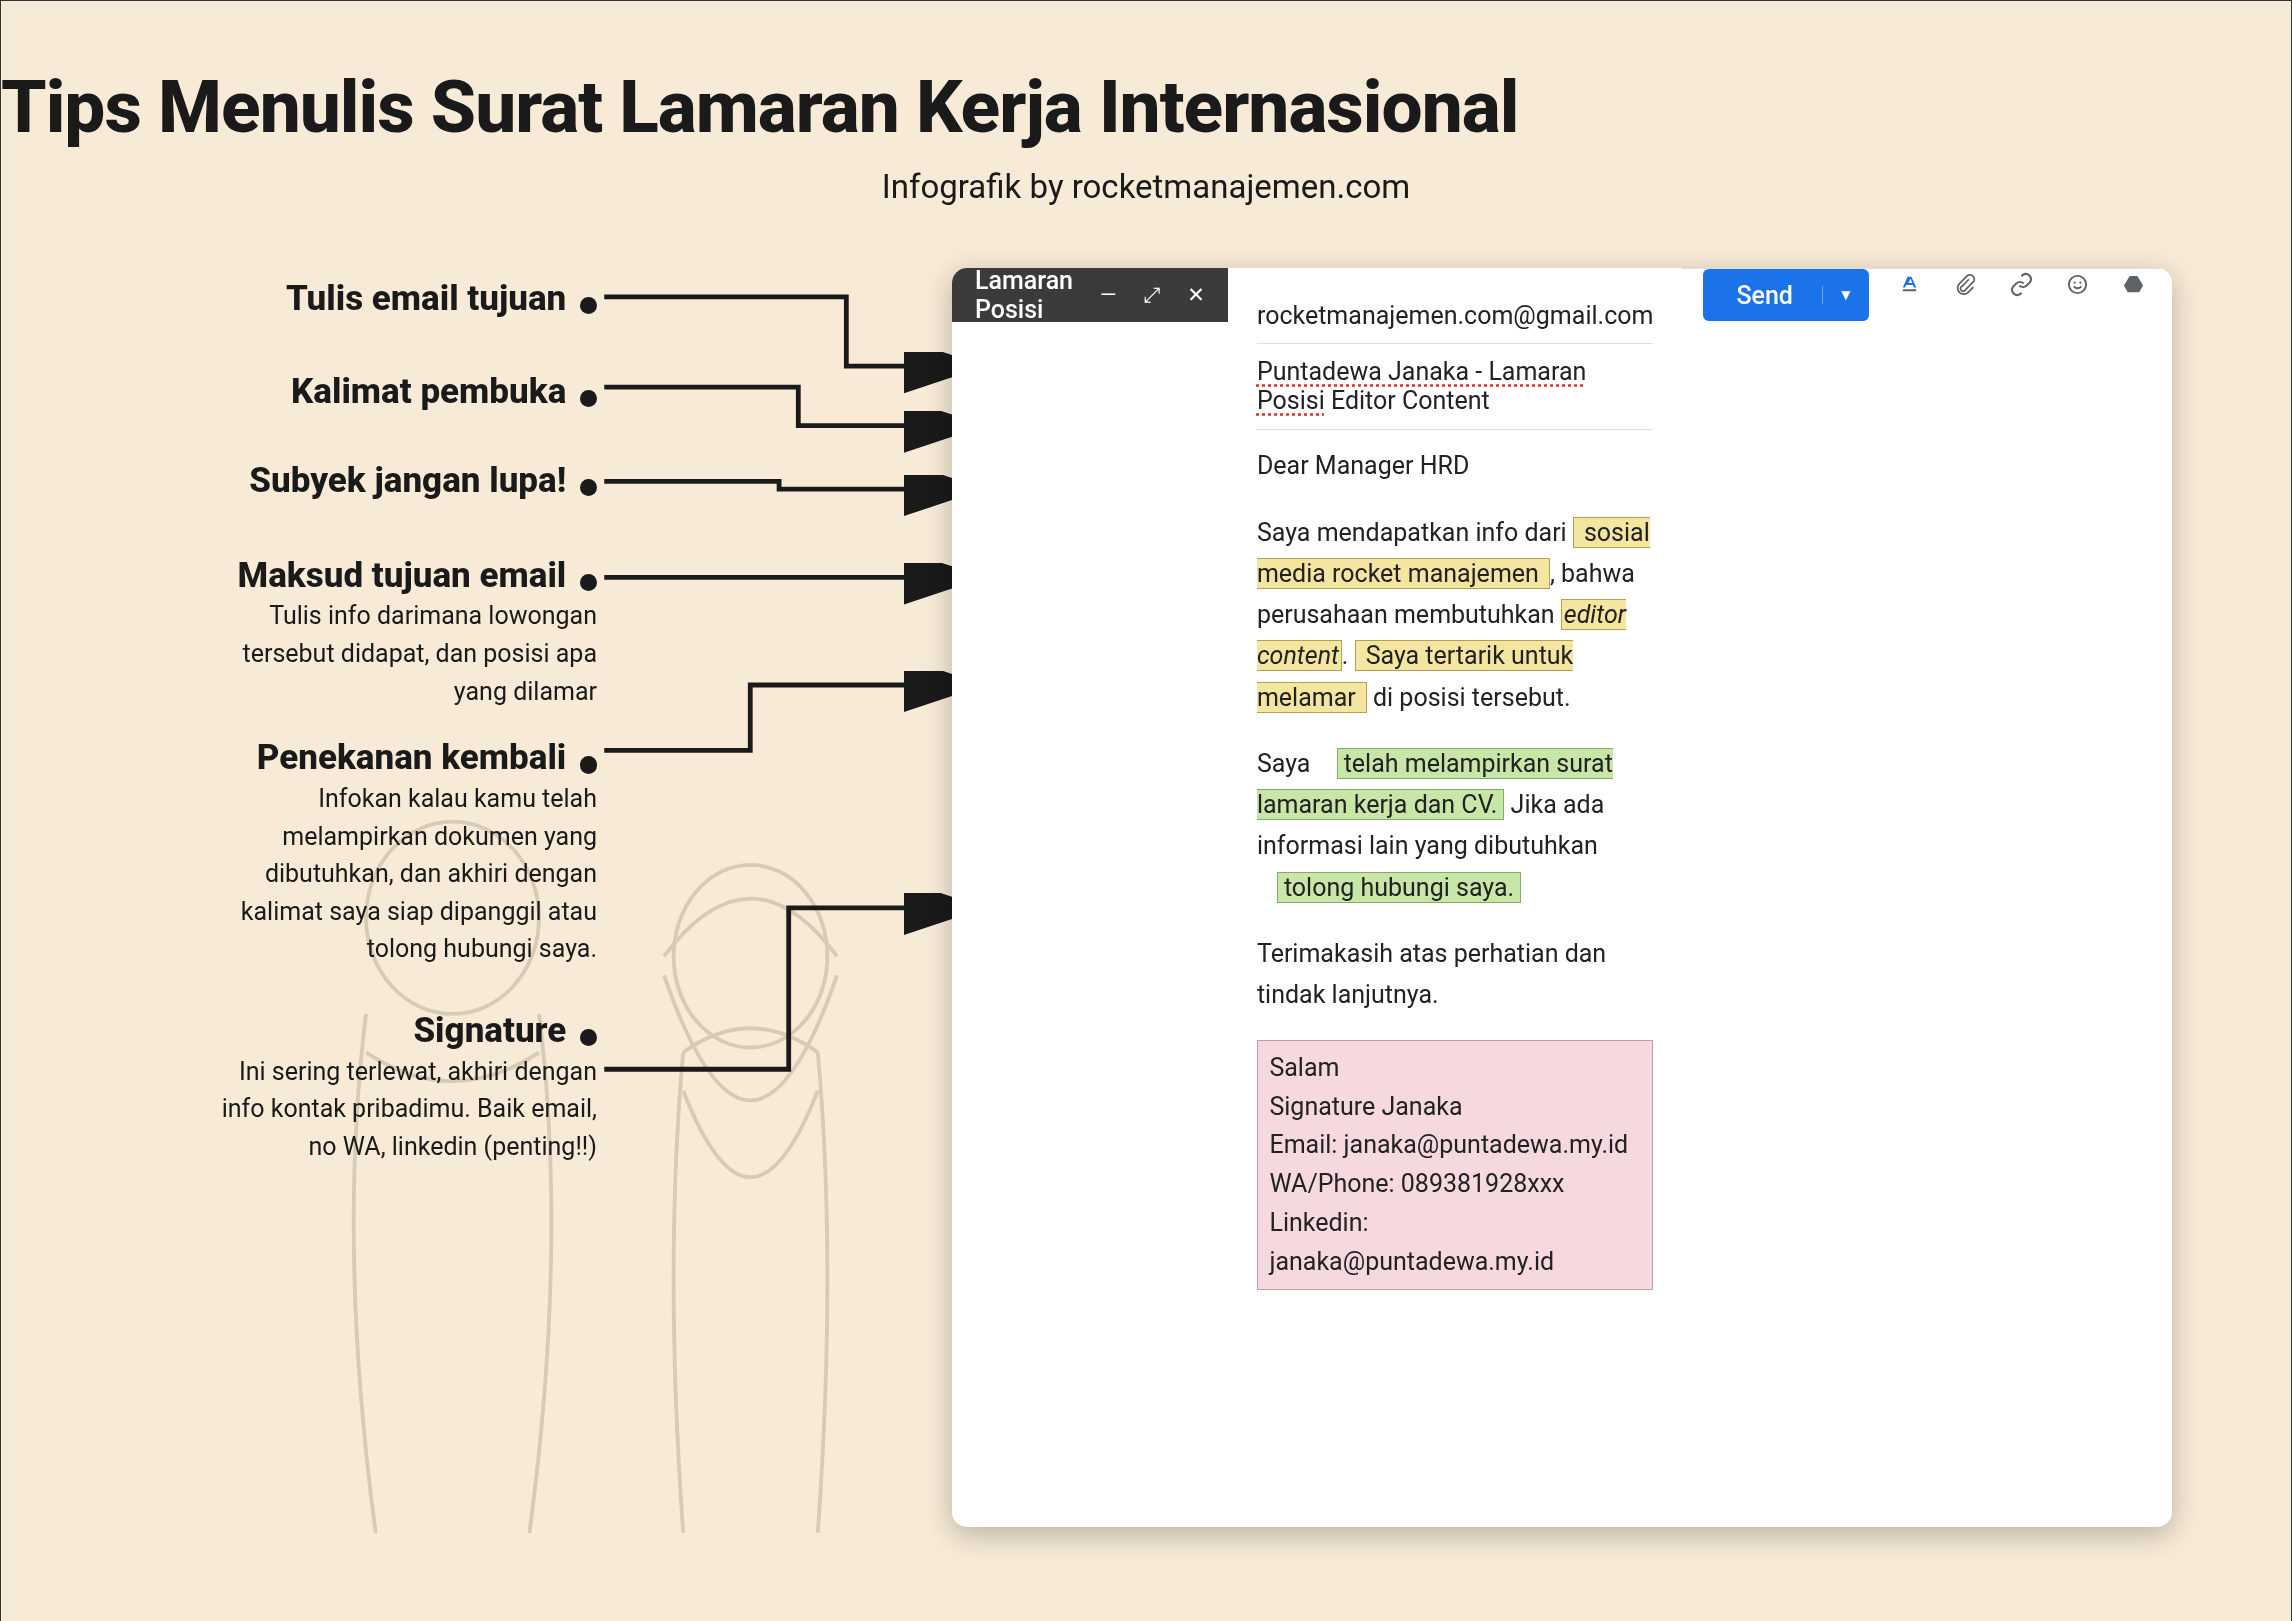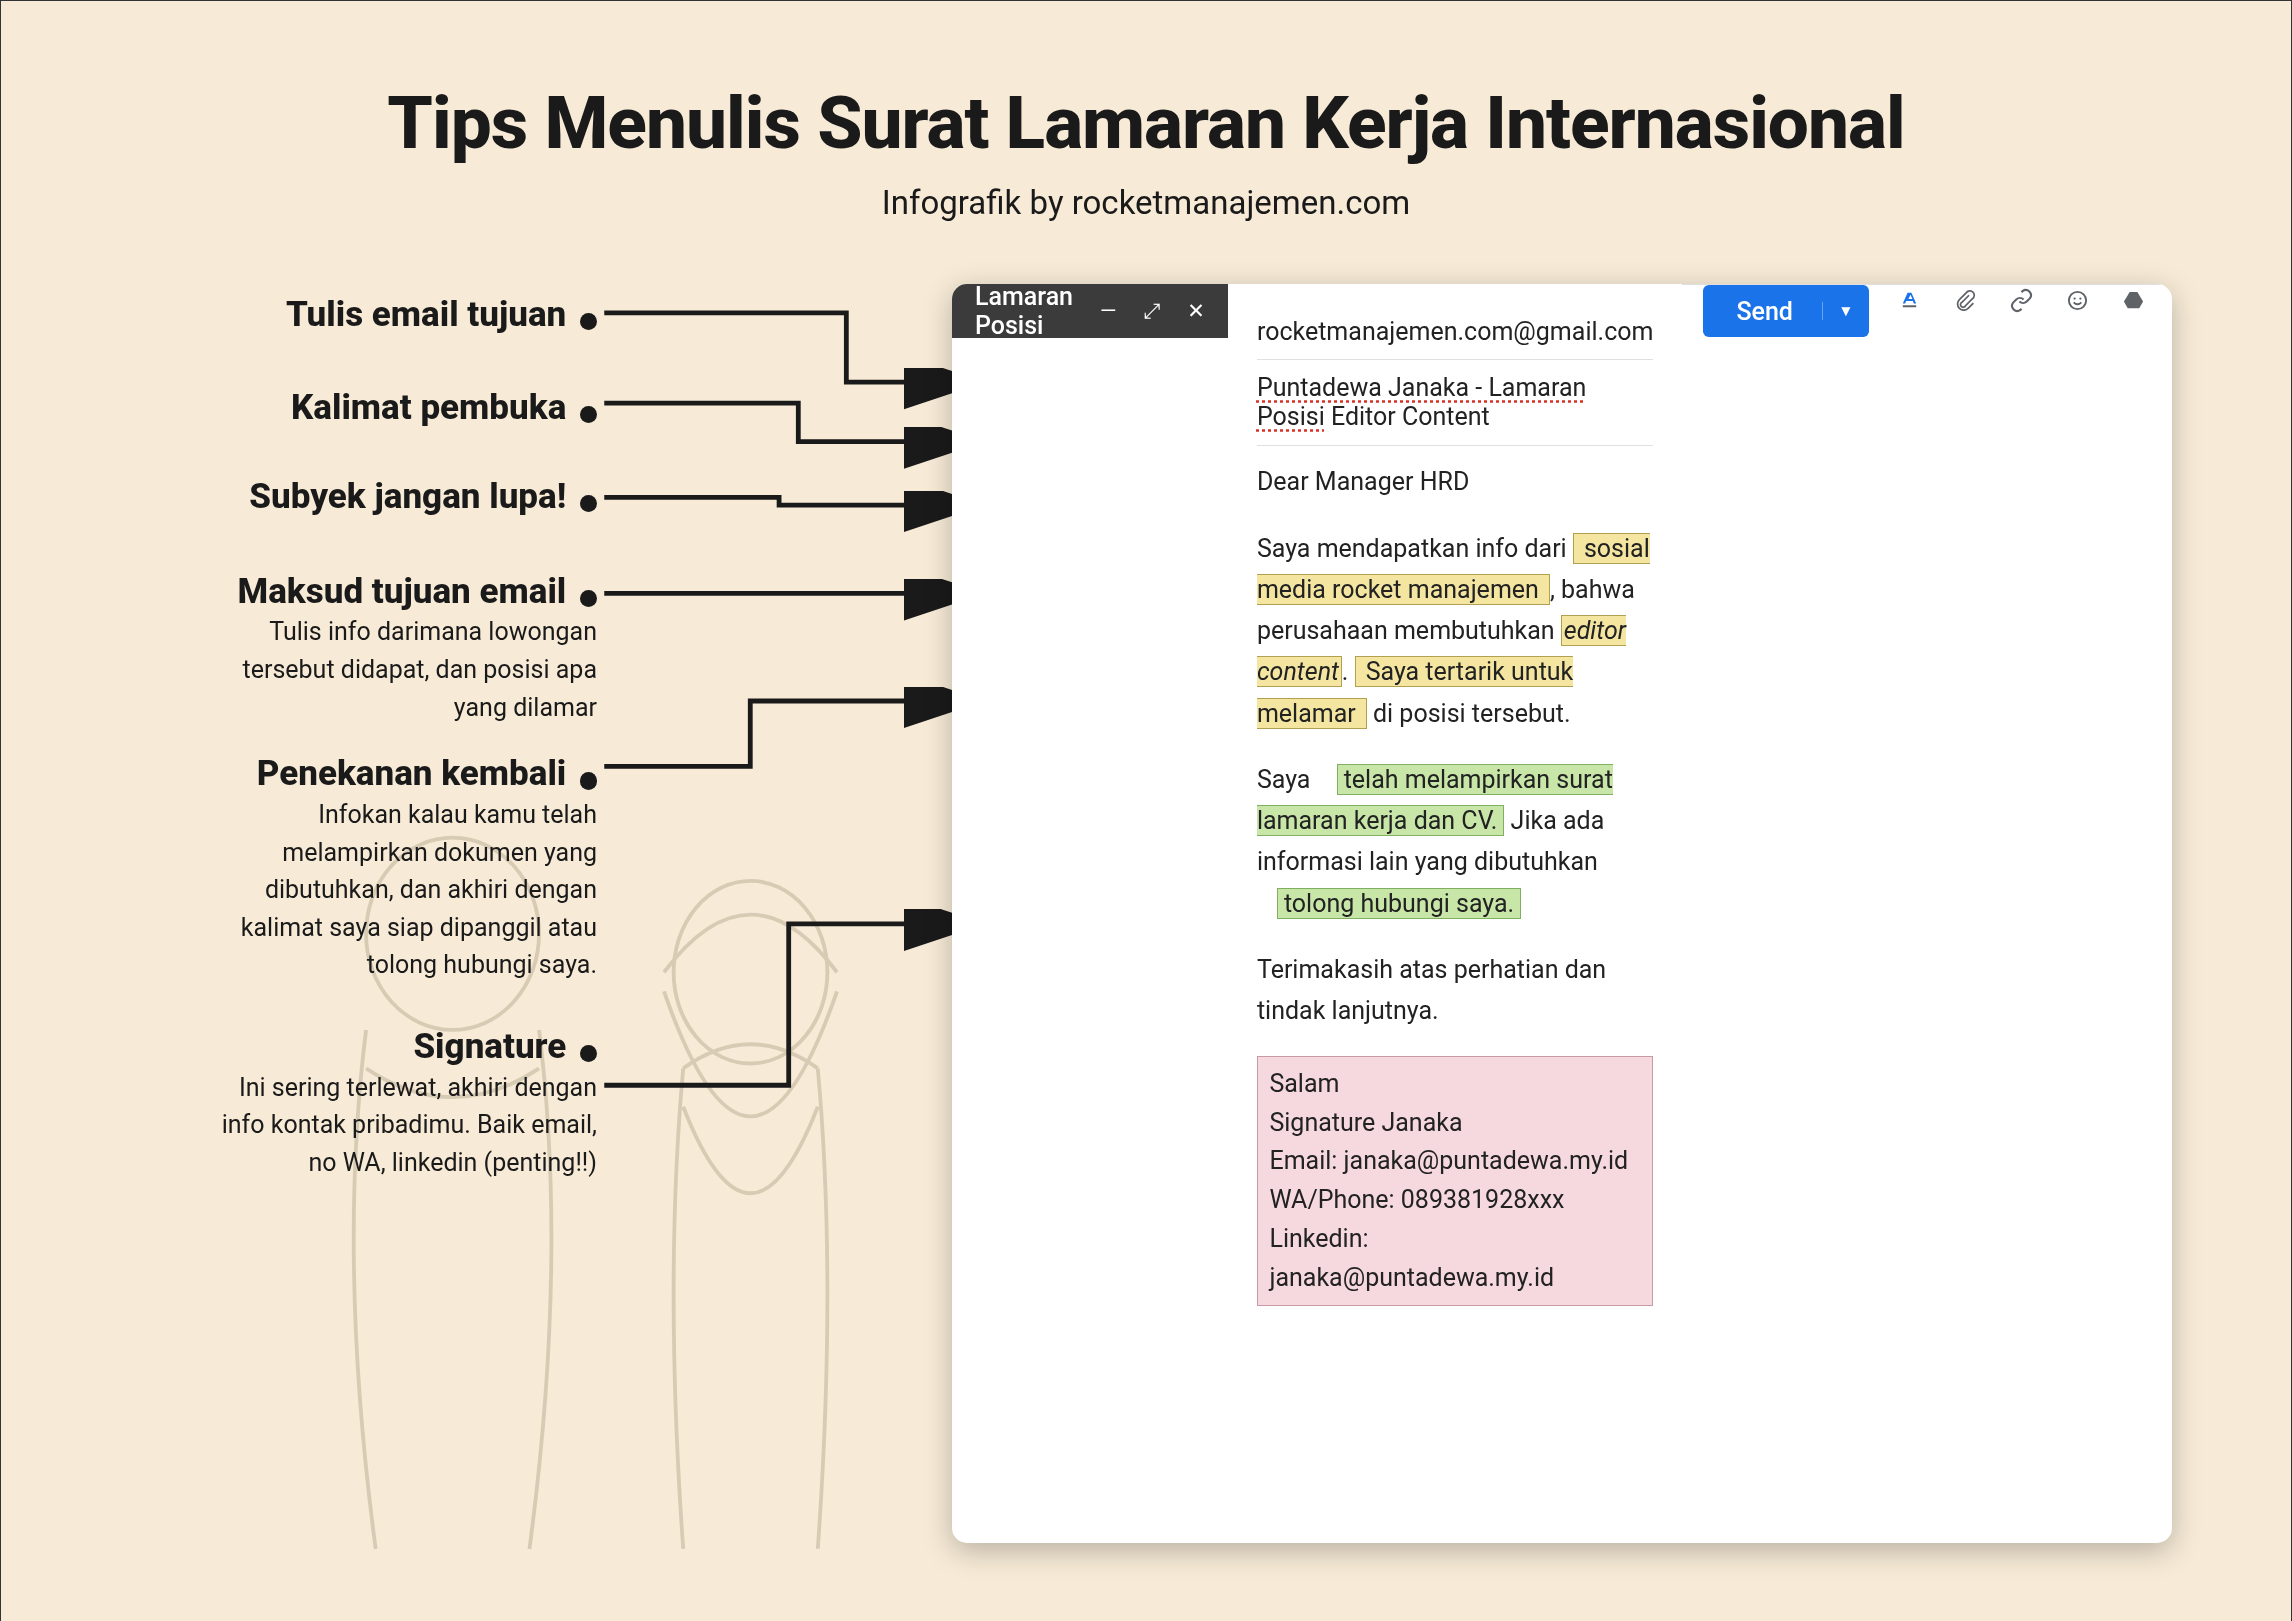--- a/index.html
+++ b/index.html
@@ -5,25 +5,25 @@
   * { box-sizing: border-box; margin: 0; padding: 0; }
   body {
     font-family: -apple-system, BlinkMacSystemFont, "Segoe UI", Roboto, Arial, sans-serif;
     background: #f7ebd7;
     width: 2292px;
     height: 1622px;
     position: relative;
     border: 1px solid #333;
   }
   .title {
-    text-align: center;
+    text-align: left;
     font-size: 73px;
     font-weight: 800;
     color: #1a1a1a;
-    padding-top: 79px;
+    padding-top: 63px;
     letter-spacing: -1px;
   }
   .subtitle {
     text-align: center;
     font-size: 33px;
     color: #1a1a1a;
     margin-top: 17.3px;
   }
   .content {
     position: relative;

